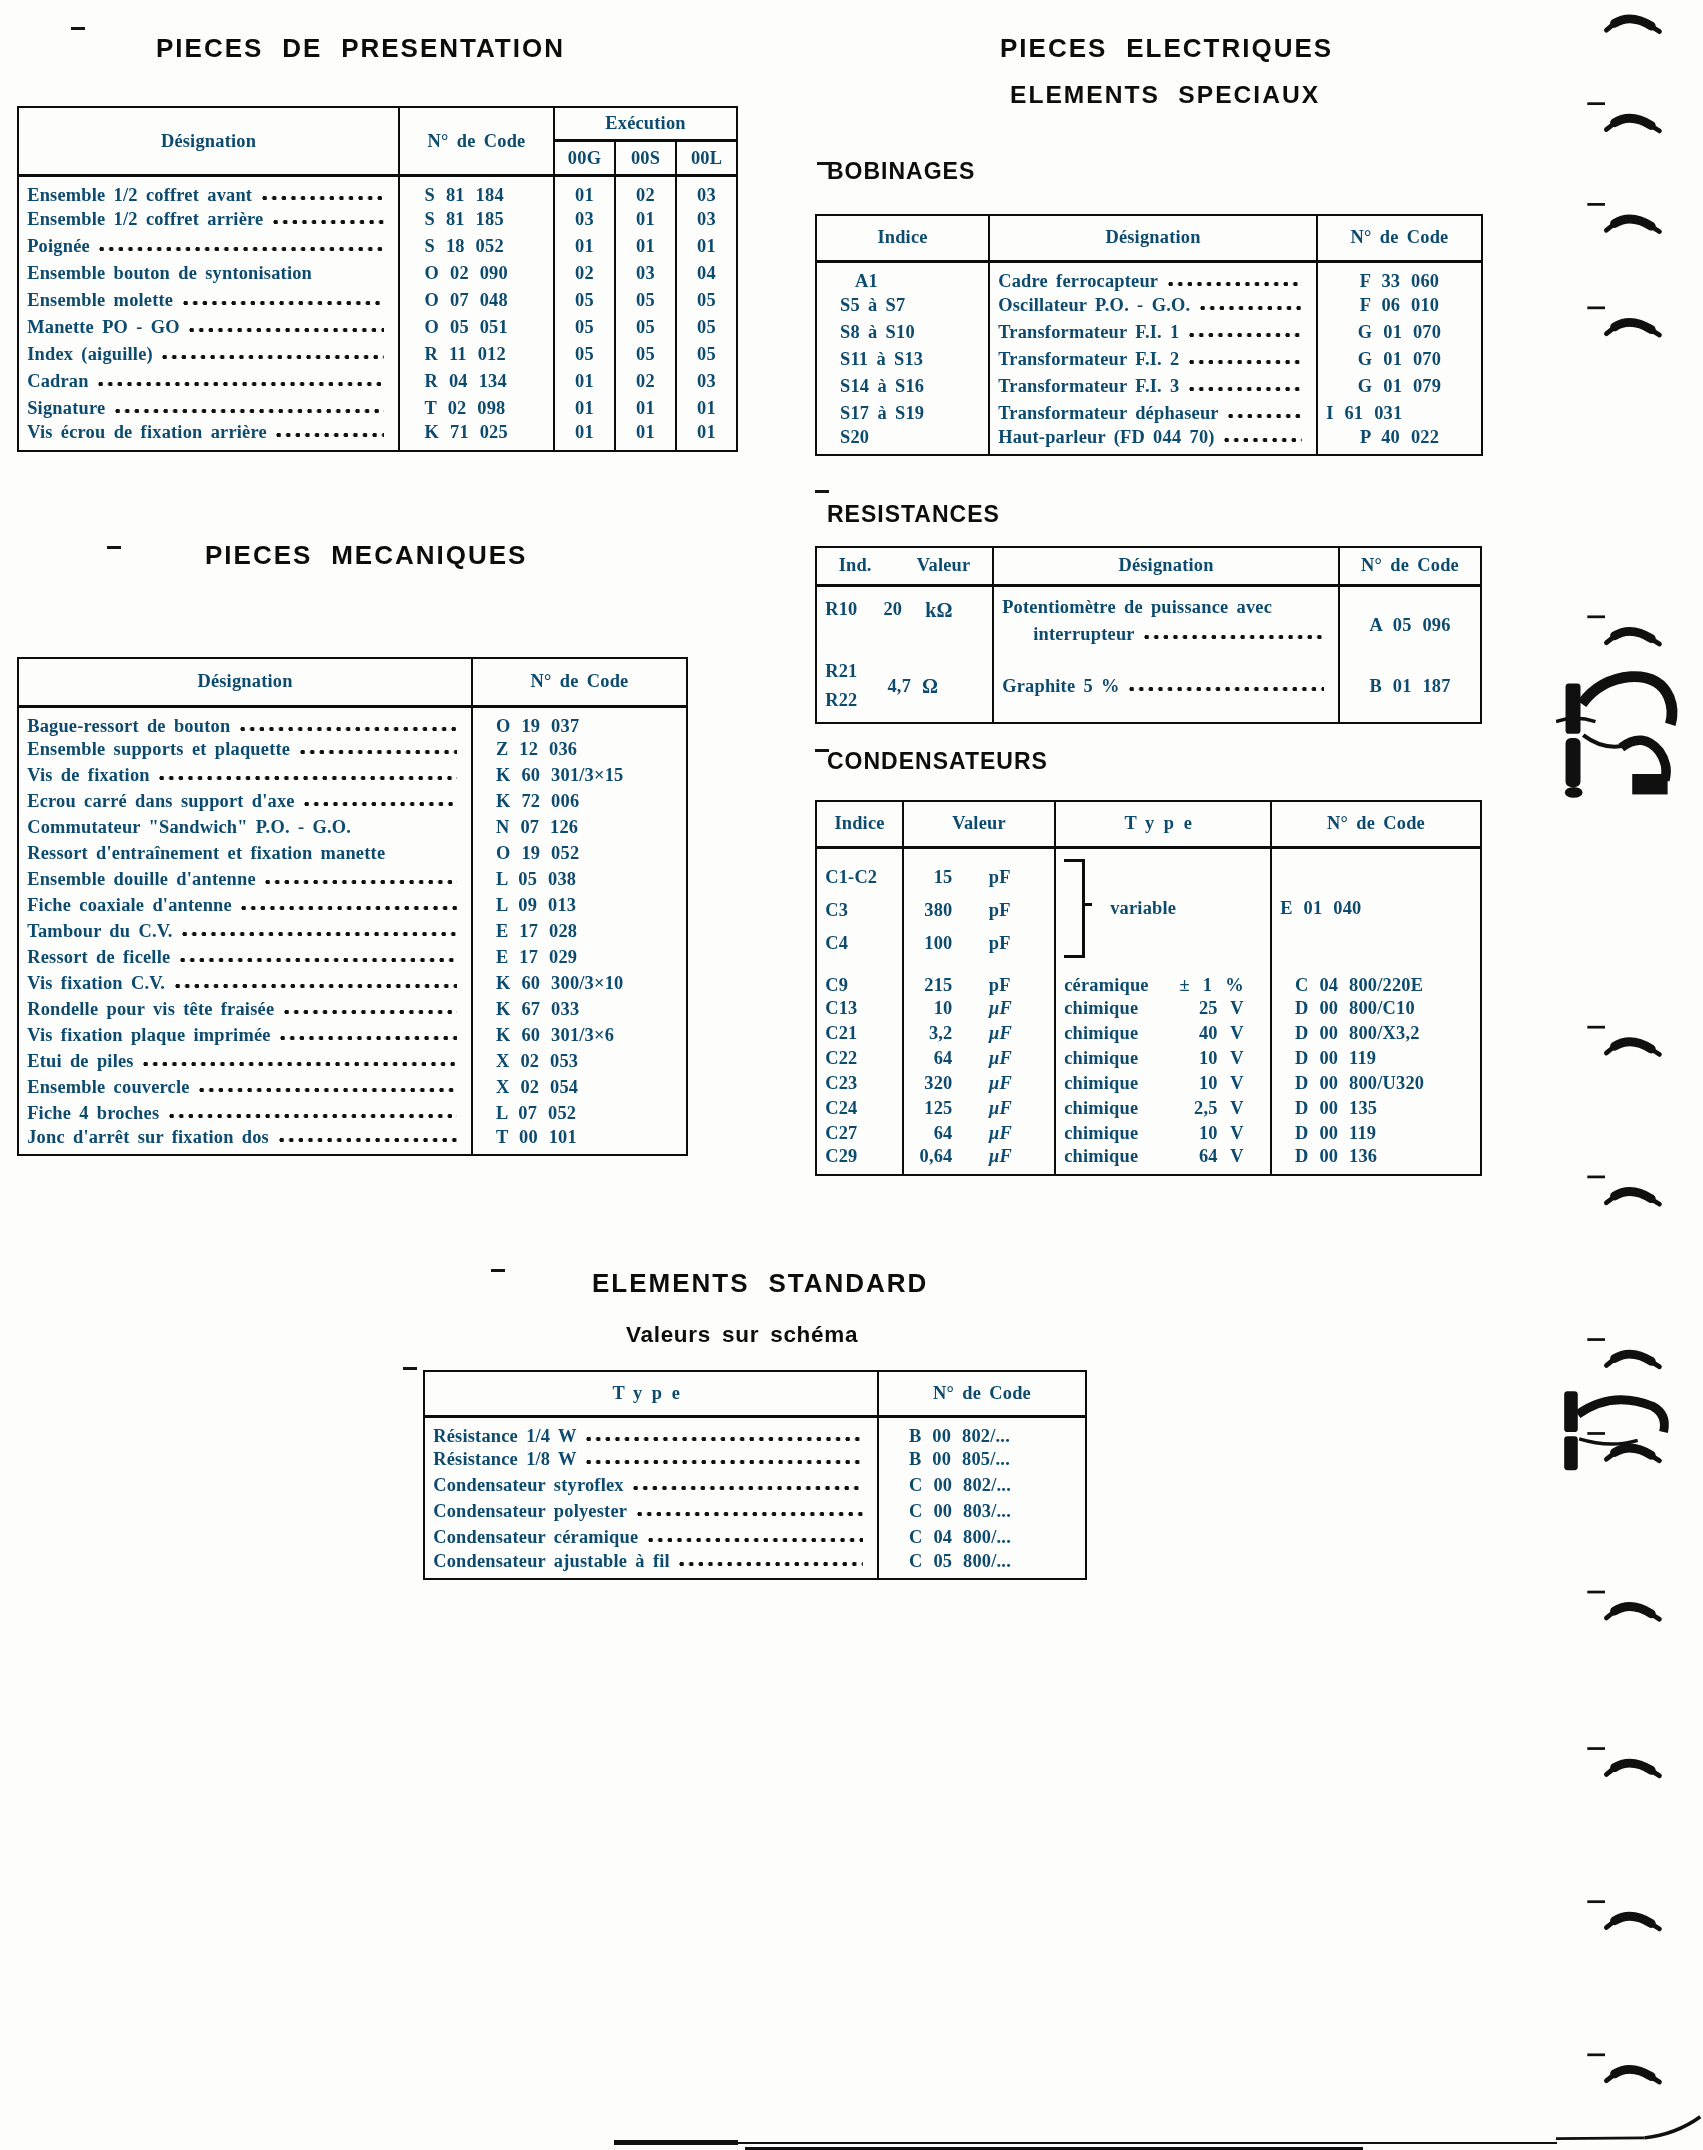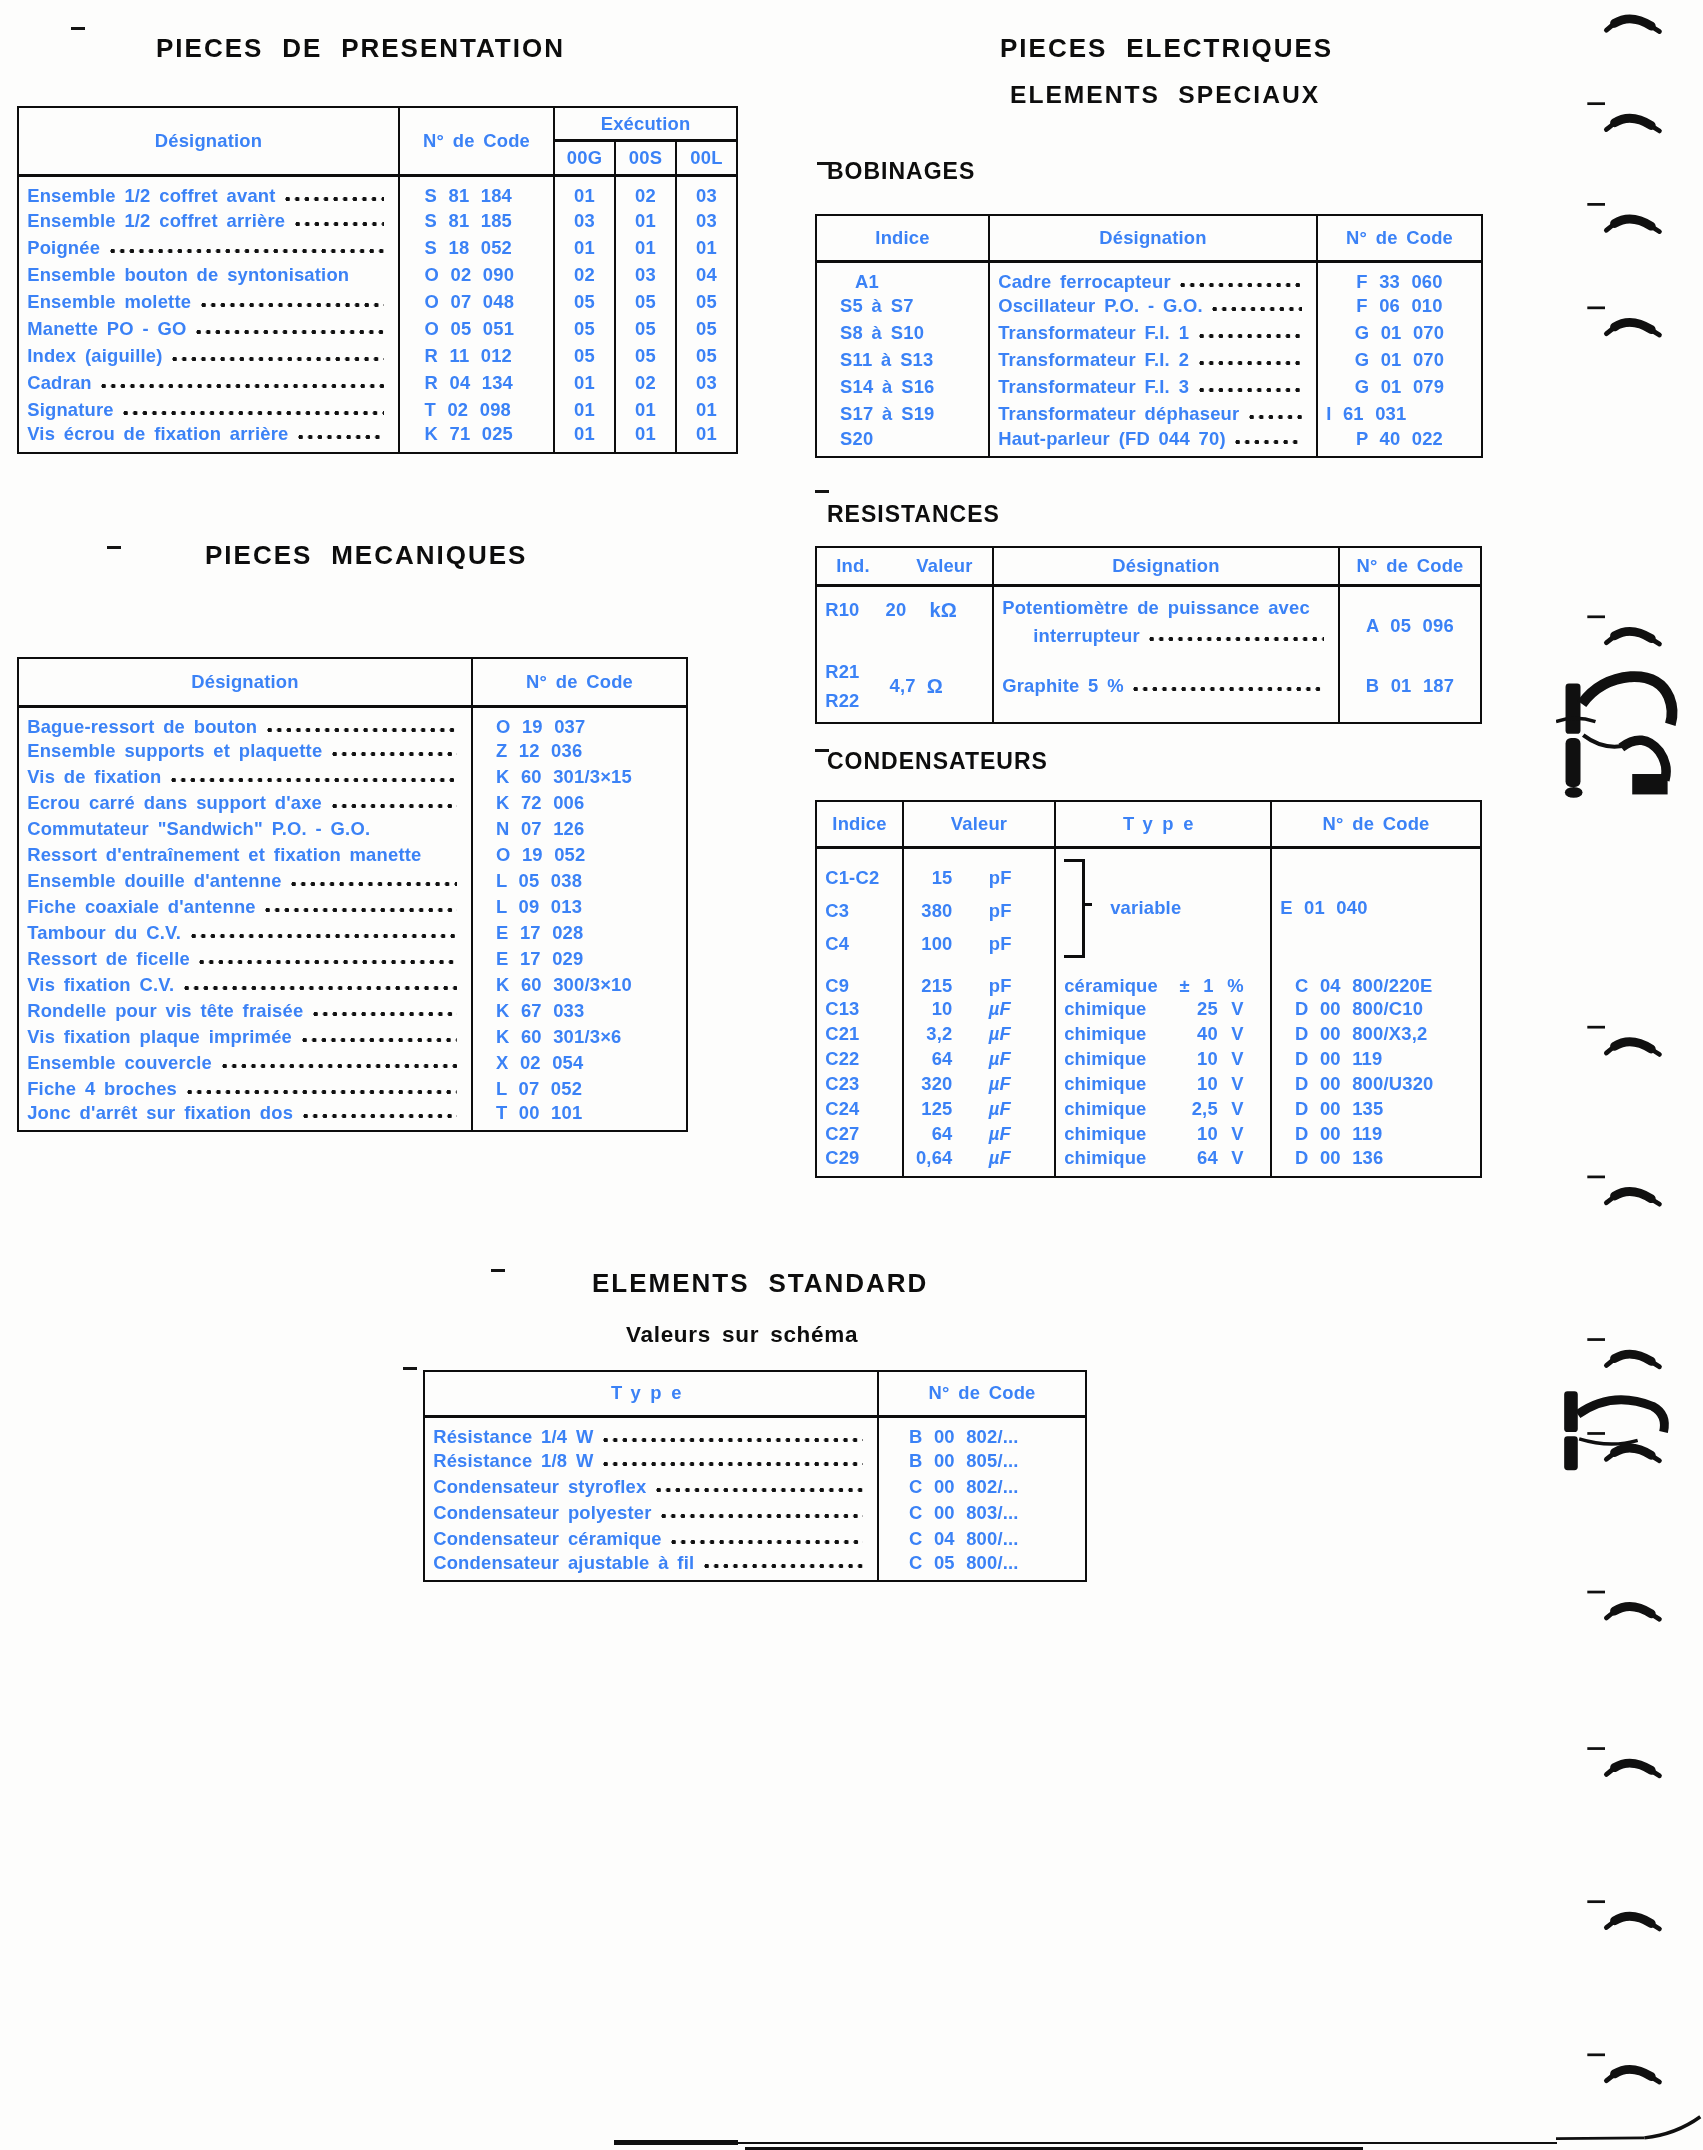--- a/index.html
+++ b/index.html
@@ -3,21 +3,21 @@
 <meta charset="utf-8">
 <style>
   html,body{margin:0;padding:0;background:#e8e8e4;}
   .page{position:relative;width:1703px;height:2151px;background:#fdfdfc;color:#0d0d0d;
         font-family:"Liberation Sans",sans-serif;font-weight:700;overflow:hidden;}
   .title{position:absolute;font-size:26px;letter-spacing:2px;word-spacing:9.6px;white-space:nowrap;}
   .subhead{position:absolute;font-size:23px;letter-spacing:1px;white-space:nowrap;}
   .subtitle{position:absolute;font-size:22.5px;letter-spacing:0.7px;word-spacing:4.1px;white-space:nowrap;}
 
   table.t{position:absolute;border-collapse:collapse;table-layout:fixed;background:transparent;
-          font-size:18.4px;font-weight:700;letter-spacing:0.2px;word-spacing:3.4px;color:#3b82f6;}
+          font-size:18.4px;font-weight:700;letter-spacing:0.2px;word-spacing:3.4px;color:#0c4a6e;font-family:Liberation Serif, serif;}
   table.t,table.t th,table.t td{border:2.7px solid #0d0d0d;}
   table.t th{border-bottom:3.4px solid #0d0d0d;font-size:18.4px;text-align:center;vertical-align:middle;}
   table.t td{border-top:none;border-bottom:none;vertical-align:middle;padding:0 8.2px;}
   table.t tbody tr:first-child td{padding-top:8.2px;}
   table.t tbody tr:last-child td{padding-bottom:6.8px;}
   th.execHead{border-bottom:2.7px solid #0d0d0d;height:29px;}
   th.execSub{border-bottom:3.4px solid #0d0d0d;height:30px;}
 
   .lead{display:flex;align-items:flex-end;}
   .lead .lbl{white-space:nowrap;}
@@ -660,20 +660,29 @@
           <td class="code" style="padding-left: 23px;">K 67 033</td>
         </tr>
         <tr style="height: 26px;">
           <td>
             <div class="lead">
               <span class="lbl">Vis fixation plaque imprimée</span>
               <span class="dots"></span>
             </div>
           </td>
           <td class="code" style="padding-left: 23px;">K 60 301/3×6</td>
+        </tr>
+        <tr style="height: 26px;">
+          <td>
+            <div class="lead">
+              <span class="lbl">Etui de piles</span>
+              <span class="dots"></span>
+            </div>
+          </td>
+          <td class="code" style="padding-left: 23px;">X 02 053</td>
         </tr>
         <tr style="height: 26px;">
           <td>
             <div class="lead">
               <span class="lbl">Ensemble couvercle</span>
               <span class="dots"></span>
             </div>
           </td>
           <td class="code" style="padding-left: 23px;">X 02 054</td>
         </tr>

